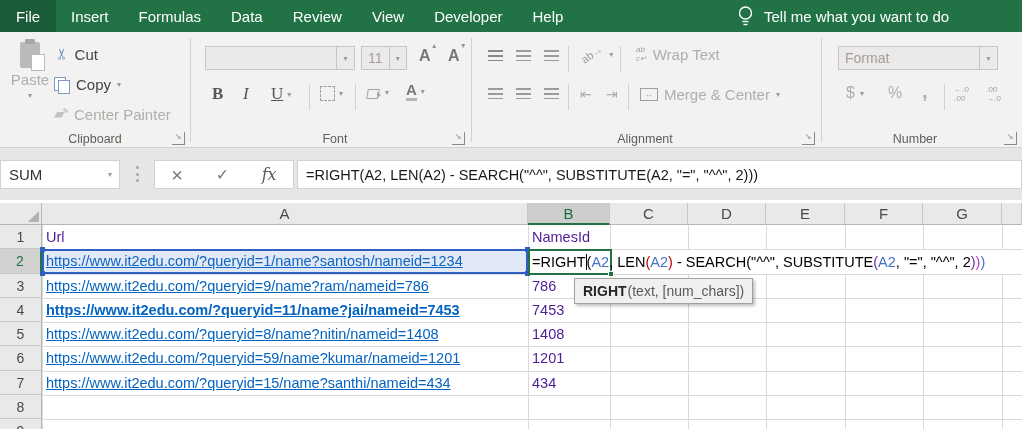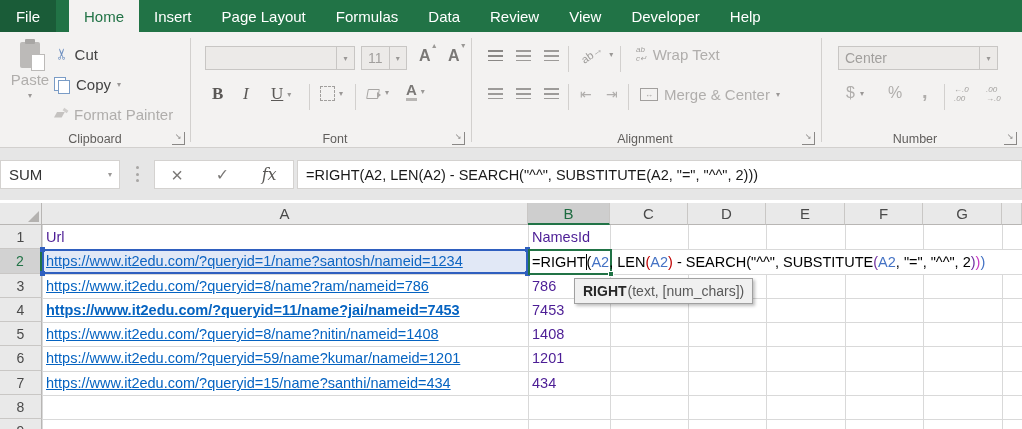--- a/index.html
+++ b/index.html
@@ -87,30 +87,36 @@
   .tooltip b{color:#262626;margin-right:1px;}
 </style>
 </head>
 <body>
 
 <div class="app">
 
   <div class="tabbar">
     <div id="tabs" style="display:flex;">
         <div class="tab file">File</div>
-        <div class="tab active">Home</div>
         <div class="tab">Insert</div>
-        <div class="tab">Page Layout</div>
         <div class="tab">Formulas</div>
         <div class="tab">Data</div>
         <div class="tab">Review</div>
         <div class="tab">View</div>
         <div class="tab">Developer</div>
         <div class="tab">Help</div>
       </div>
+    <div class="tellme">
+      <svg width="17" height="22" viewBox="0 0 17 22">
+        <circle cx="8.5" cy="8" r="6" fill="none" stroke="#fff" stroke-width="1.4"></circle>
+        <line x1="5.5" y1="16.5" x2="11.5" y2="16.5" stroke="#fff" stroke-width="1.4"></line>
+        <line x1="6.5" y1="19.5" x2="10.5" y2="19.5" stroke="#fff" stroke-width="1.4"></line>
+      </svg>
+      <span>Tell me what you want to do</span>
+    </div>
   </div>
 
   <div class="ribbon">
 
     <div class="rbtn dis" style="left:8px;top:10px;flex-direction:column;gap:3px;width:44px;">
       <span class="clipicon">
           <span class="top"></span>
           <span class="page"></span>
         </span>
       <span>Paste</span>
@@ -126,21 +132,21 @@
           <i></i>
         </span>
       <span>Copy</span>
       <span class="chev">▾</span>
     </div>
     <div class="rbtn dis" style="left:54px;top:74px;">
       <span class="fpic">
           <span class="head"></span>
           <span class="hdl"></span>
         </span>
-      <span>Format Painter</span>
+      <span>Center Painter</span>
     </div>
     <div class="glabel" style="left:40px;width:110px;">Clipboard</div>
     <div class="launcher" style="left:172px;">↘</div>
     <div class="gsep" style="left:190px;"></div>
 
     <div class="combo" style="left:205px;top:14px;width:150px;">
       <span class="cv"></span>
       <span class="cb">
           <span class="chev">▾</span>
         </span>
@@ -232,21 +238,21 @@
           <span>↔</span>
         </span>
       <span>Merge &amp; Center</span>
       <span class="chev">▾</span>
     </div>
     <div class="glabel" style="left:590px;width:110px;">Alignment</div>
     <div class="launcher" style="left:802px;">↘</div>
     <div class="gsep" style="left:821px;"></div>
 
     <div class="combo" style="left:838px;top:14px;width:160px;">
-      <span class="cv">Center</span>
+      <span class="cv">Format</span>
       <span class="cb">
           <span class="chev">▾</span>
         </span>
     </div>
     <div class="rbtn dis" style="left:846px;top:52px;gap:5px;font-size:16px;">
       <span>$</span>
       <span class="chev">▾</span>
     </div>
     <div class="rbtn dis" style="left:888px;top:52px;font-size:16px;">
       <span>%</span>
@@ -331,21 +337,21 @@
         <div class="gl" style="left: 42px; top: 119px; width: 980px; height: 1px;"></div>
         <div class="gl" style="left: 42px; top: 143px; width: 980px; height: 1px;"></div>
         <div class="gl" style="left: 42px; top: 168px; width: 980px; height: 1px;"></div>
         <div class="gl" style="left: 42px; top: 192px; width: 980px; height: 1px;"></div>
         <div class="gl" style="left: 42px; top: 216px; width: 980px; height: 1px;"></div>
       </div>
     <div id="cells">
         <div class="cellt" style="left: 46px; top: 26px;">Url</div>
         <div class="cellt" style="left: 532px; top: 26px;">NamesId</div>
         <div class="cellt link" style="left: 46px; top: 50px;">https://www.it2edu.com/?queryid=1/name?santosh/nameid=1234</div>
-        <div class="cellt link" style="left: 46px; top: 75px;">https://www.it2edu.com/?queryid=8/name?ram/nameid=786</div>
+        <div class="cellt link" style="left: 46px; top: 75px;">https://www.it2edu.com/?queryid=9/name?ram/nameid=786</div>
         <div class="cellt" style="left: 532px; top: 75px;">786</div>
         <div class="cellt link" style="left: 46px; top: 99px; font-weight: bold;">https://www.it2edu.com/?queryid=11/name?jai/nameid=7453</div>
         <div class="cellt" style="left: 532px; top: 99px;">7453</div>
         <div class="cellt link" style="left: 46px; top: 123px;">https://www.it2edu.com/?queryid=8/name?nitin/nameid=1408</div>
         <div class="cellt" style="left: 532px; top: 123px;">1408</div>
         <div class="cellt link" style="left: 46px; top: 147px;">https://www.it2edu.com/?queryid=59/name?kumar/nameid=1201</div>
         <div class="cellt" style="left: 532px; top: 147px;">1201</div>
         <div class="cellt link" style="left: 46px; top: 172px;">https://www.it2edu.com/?queryid=15/name?santhi/nameid=434</div>
         <div class="cellt" style="left: 532px; top: 172px;">434</div>
       </div>

